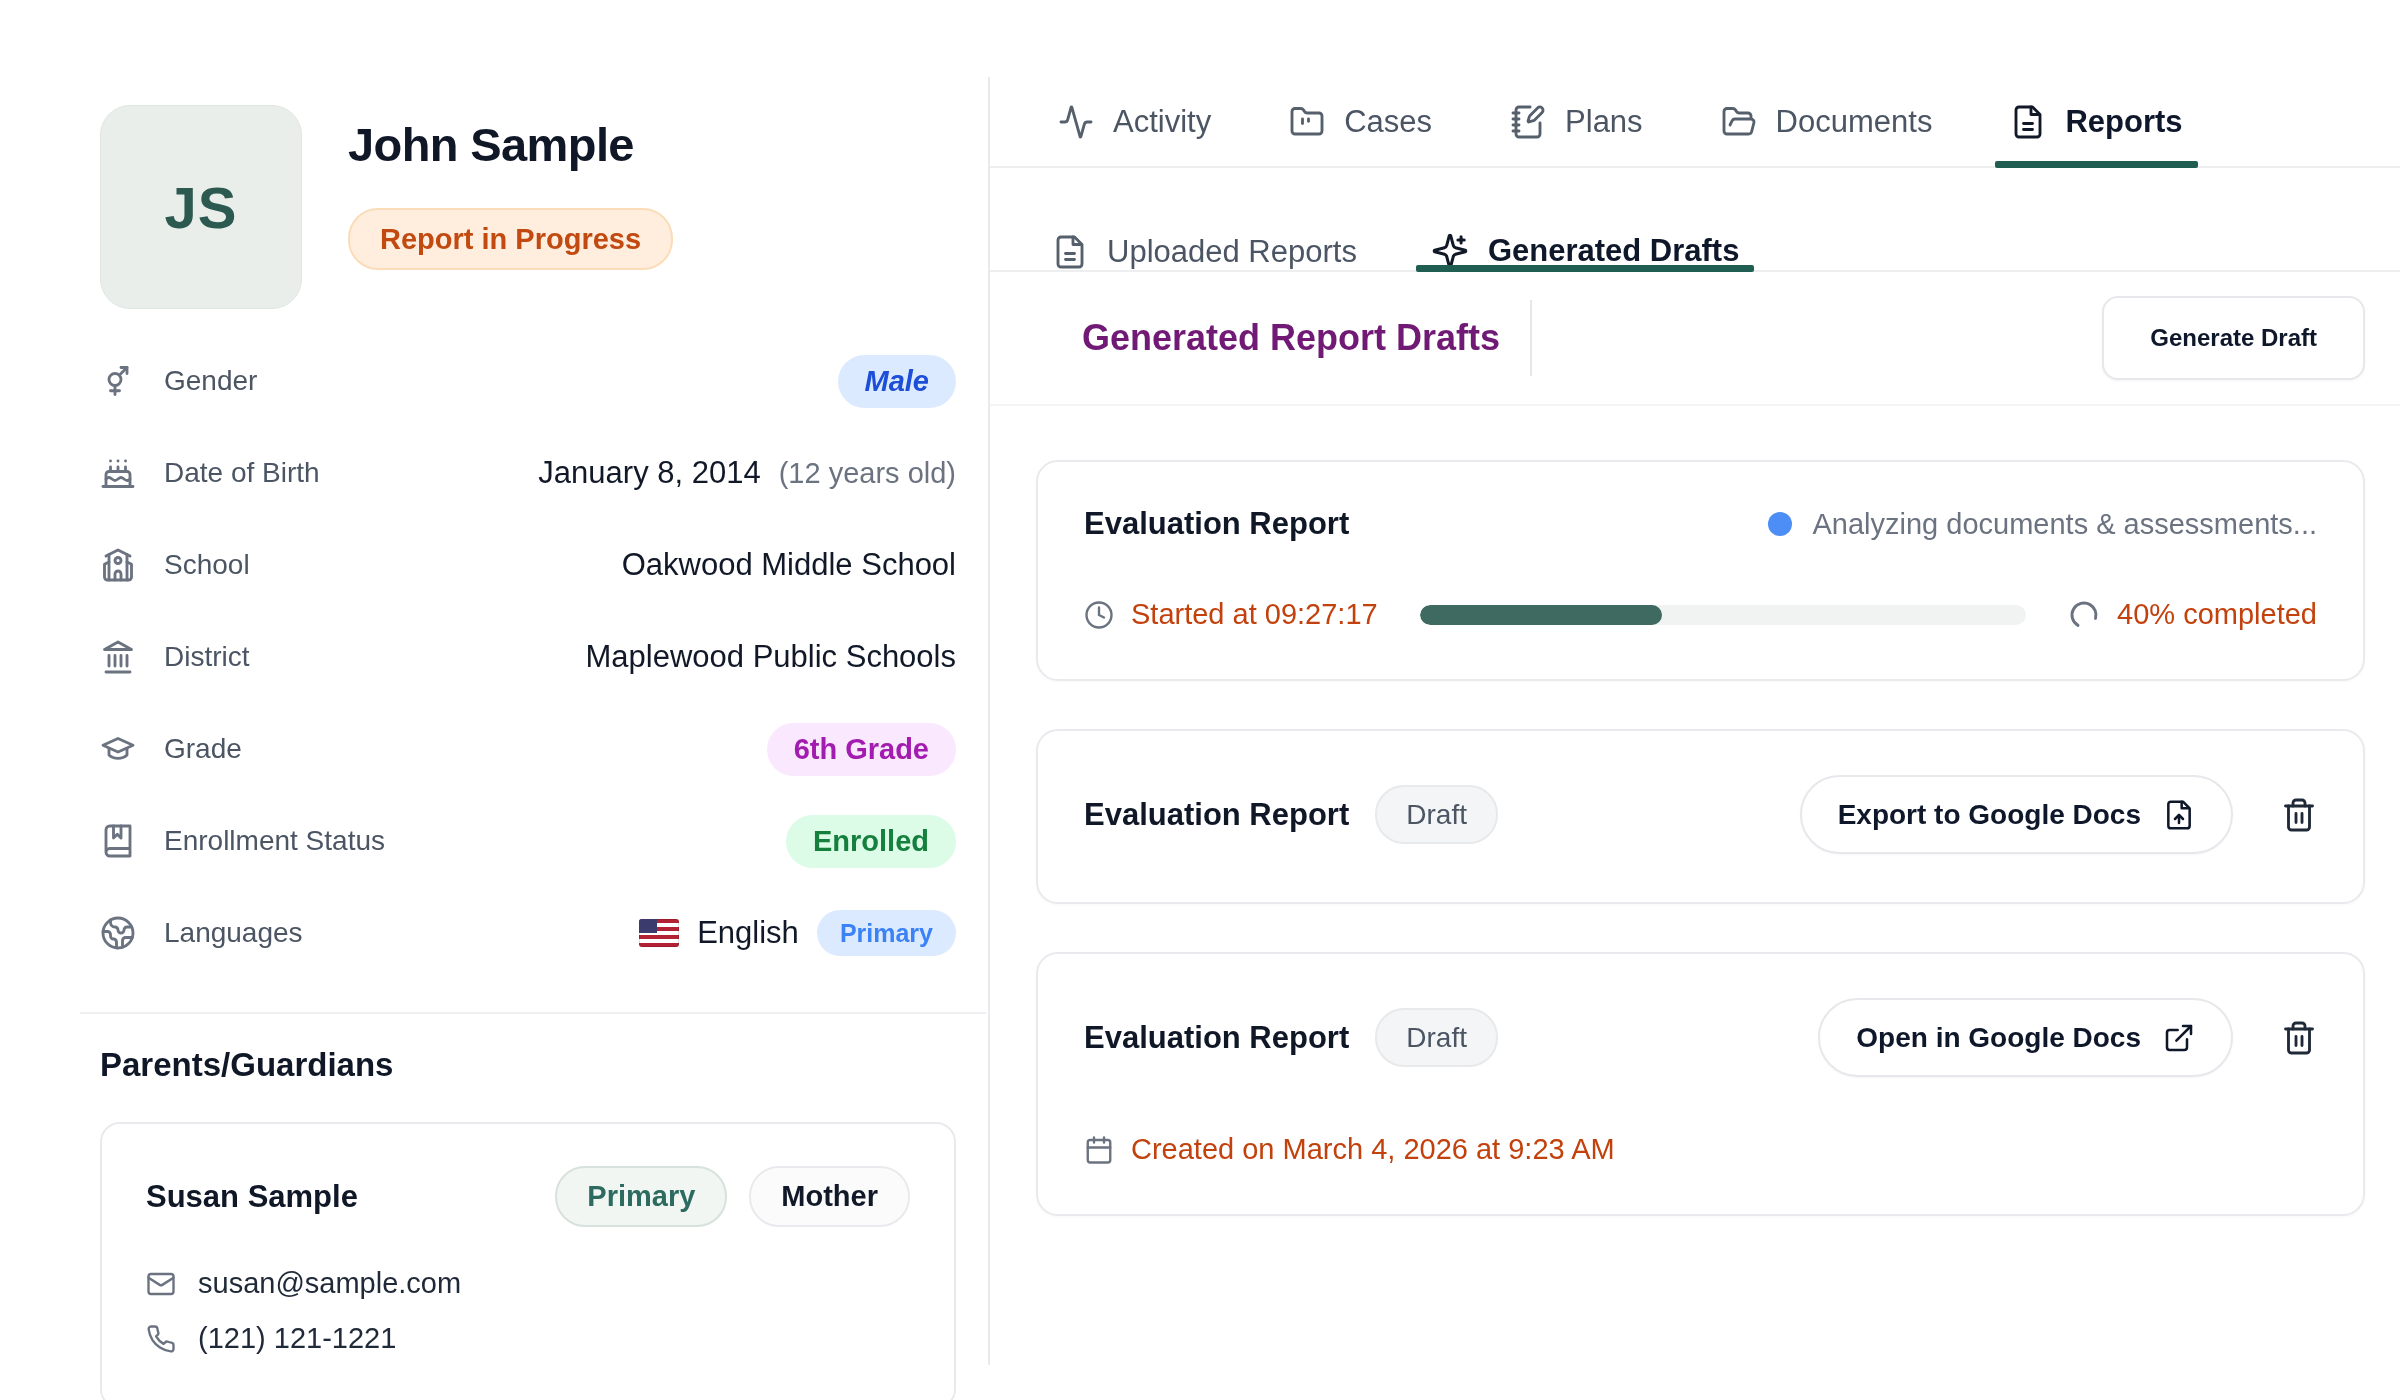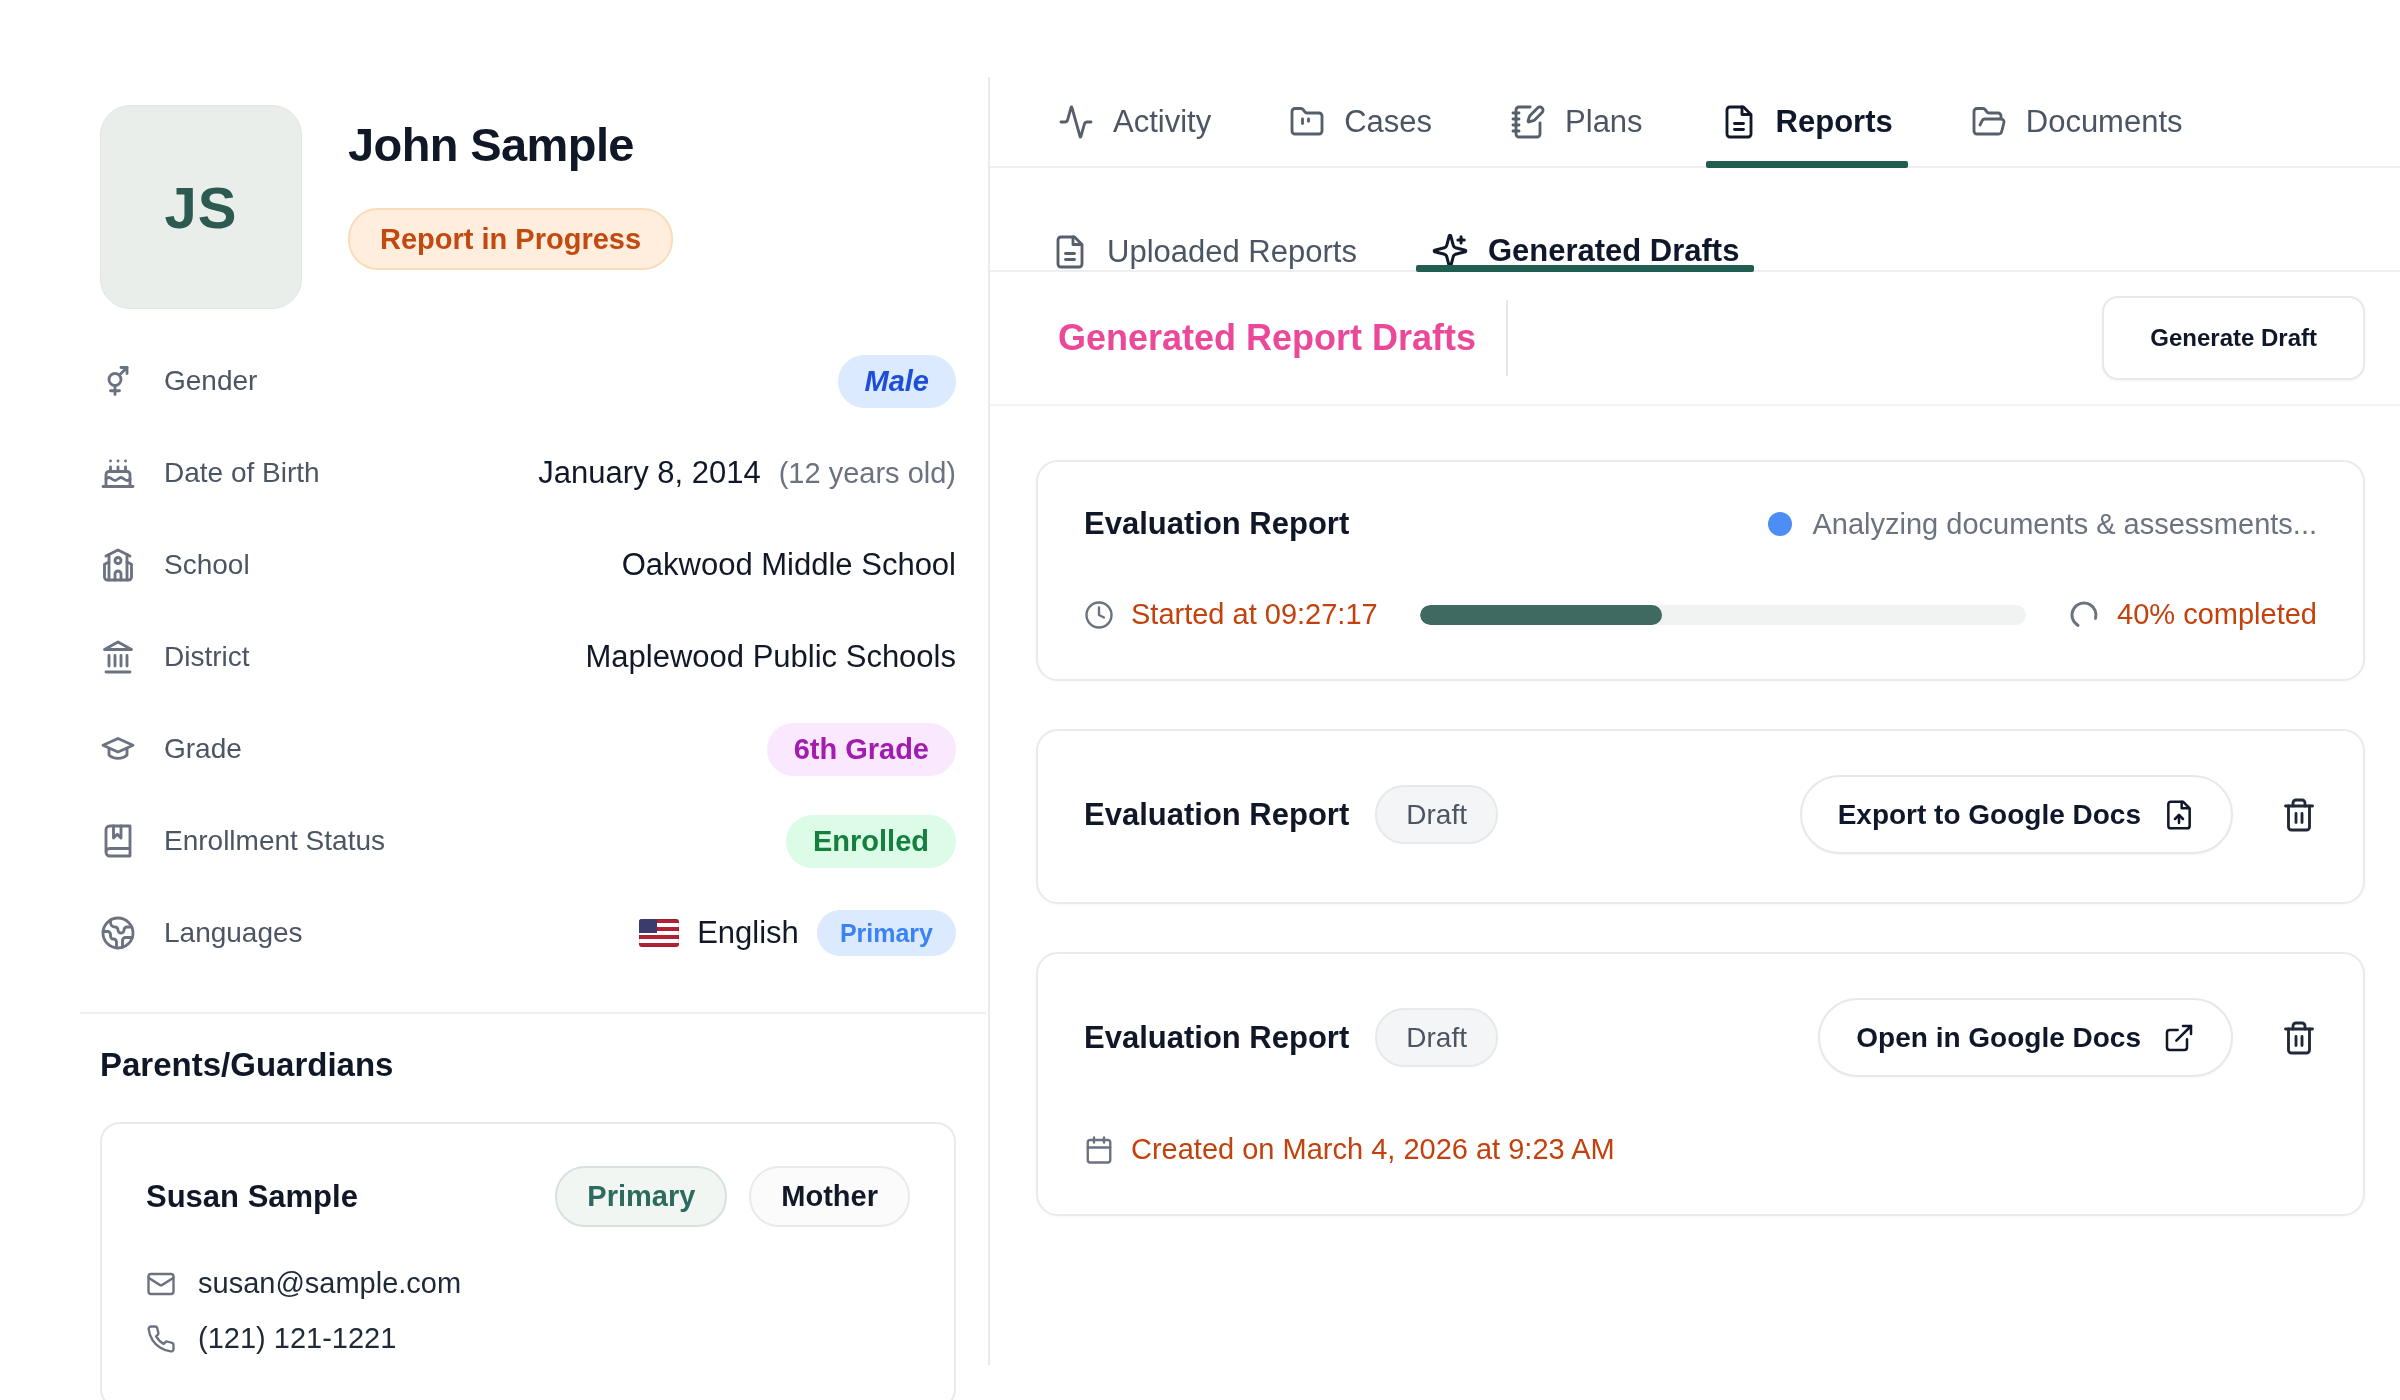--- a/index.html
+++ b/index.html
@@ -63,21 +63,21 @@
 
   .tabs-row{height:89px;border-bottom:2px solid #eceef0;display:flex;align-items:stretch;gap:78px;padding-left:68px;}
   .subtabs-row{height:102px;border-bottom:2px solid #eceef0;display:flex;align-items:flex-end;gap:74px;padding-left:62px;}
   .tab{position:relative;display:flex;align-items:center;gap:19px;color:#4b5563;font-size:31px;cursor:default;}
   .tab .icon{color:#55606c;}
   .tab.active{color:#0f172a;font-weight:700;}
   .tab.active .icon{color:#111827;}
   .tab.active::after{content:"";position:absolute;left:-15px;right:-15px;bottom:-2px;height:7px;background:#215e52;border-radius:2px;}
 
   .panel-header{height:132px;display:flex;align-items:center;padding:0 35px 0 68px;border-bottom:2px solid #f2f4f6;}
-  .panel-title{font-size:36px;font-weight:800;color:#ec4899;}
+  .panel-title{font-size:36px;font-weight:800;color:#701a75;margin-left:24px;}
   .title-divider{width:2px;height:76px;background:#e5e7eb;margin-left:30px;}
   .generate-btn{
     margin-left:auto;height:84px;padding:0 46px;border:2px solid #e6e8eb;border-radius:16px;background:#fff;
     font-family:inherit;font-size:24px;font-weight:700;color:#0f172a;box-shadow:0 1px 3px rgba(16,24,40,0.05);
   }
 
   .cards{padding:54px 35px 0 46px;display:flex;flex-direction:column;gap:48px;}
   .card{border:2px solid #e8eaed;border-radius:22px;background:#fff;padding:44px 46px 48px;box-shadow:0 1px 3px rgba(16,24,40,0.03);}
   .card-top{display:flex;align-items:center;}
   .card-title{font-size:31px;font-weight:700;color:#101828;}
@@ -296,37 +296,37 @@
     <div class="tab">
       <span class="icon">
         <svg width="36" height="36" viewBox="0 0 24 24" fill="none" stroke="currentColor" stroke-width="1.9" stroke-linecap="round" stroke-linejoin="round">
             <path d="M13.4 2H6a2 2 0 0 0-2 2v16a2 2 0 0 0 2 2h12a2 2 0 0 0 2-2v-7.4"></path>
             <path d="M2 6h4M2 10h4M2 14h4M2 18h4"></path>
             <path d="M21.4 5.6a1.9 1.9 0 1 0-3-3l-5 5a2 2 0 0 0-.5.86l-.84 2.87a.5.5 0 0 0 .62.62l2.87-.84a2 2 0 0 0 .86-.5z"></path>
           </svg>
       </span>
       <span>Plans</span>
     </div>
+    <div class="tab">
+      <span class="icon">
+        <svg width="36" height="36" viewBox="0 0 24 24" fill="none" stroke="currentColor" stroke-width="1.9" stroke-linecap="round" stroke-linejoin="round">
+            <path d="m6 14 1.45-2.9A2 2 0 0 1 9.24 10H20a2 2 0 0 1 1.94 2.5l-1.55 6a2 2 0 0 1-1.94 1.5H4a2 2 0 0 1-2-2V5c0-1.1.9-2 2-2h3.93a2 2 0 0 1 1.66.9l.82 1.2a2 2 0 0 0 1.66.9H18a2 2 0 0 1 2 2v2"></path>
+          </svg>
+      </span>
+      <span>Documents</span>
+    </div>
     <div class="tab active">
       <span class="icon">
         <svg width="36" height="36" viewBox="0 0 24 24" fill="none" stroke="currentColor" stroke-width="1.9" stroke-linecap="round" stroke-linejoin="round">
             <path d="M15 2H6a2 2 0 0 0-2 2v16a2 2 0 0 0 2 2h12a2 2 0 0 0 2-2V7Z"></path>
             <path d="M14 2v5h5"></path>
             <path d="M9 13h6M9 17h6"></path>
           </svg>
       </span>
       <span>Reports</span>
-    </div>
-    <div class="tab">
-      <span class="icon">
-        <svg width="36" height="36" viewBox="0 0 24 24" fill="none" stroke="currentColor" stroke-width="1.9" stroke-linecap="round" stroke-linejoin="round">
-            <path d="m6 14 1.45-2.9A2 2 0 0 1 9.24 10H20a2 2 0 0 1 1.94 2.5l-1.55 6a2 2 0 0 1-1.94 1.5H4a2 2 0 0 1-2-2V5c0-1.1.9-2 2-2h3.93a2 2 0 0 1 1.66.9l.82 1.2a2 2 0 0 0 1.66.9H18a2 2 0 0 1 2 2v2"></path>
-          </svg>
-      </span>
-      <span>Documents</span>
     </div>
   </div>
 
   <div class="subtabs-row">
     <div class="tab">
       <span class="icon">
         <svg width="36" height="36" viewBox="0 0 24 24" fill="none" stroke="currentColor" stroke-width="1.9" stroke-linecap="round" stroke-linejoin="round">
             <path d="M15 2H6a2 2 0 0 0-2 2v16a2 2 0 0 0 2 2h12a2 2 0 0 0 2-2V7Z"></path>
             <path d="M14 2v5h5"></path>
             <path d="M9 13h6M9 17h6"></path>

